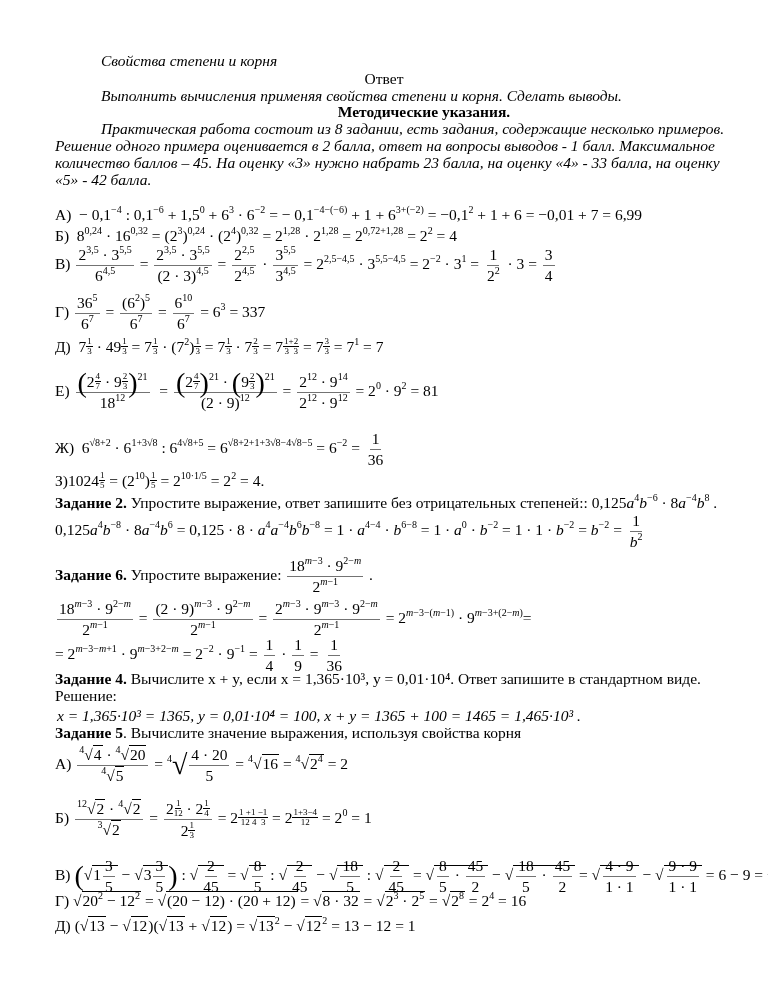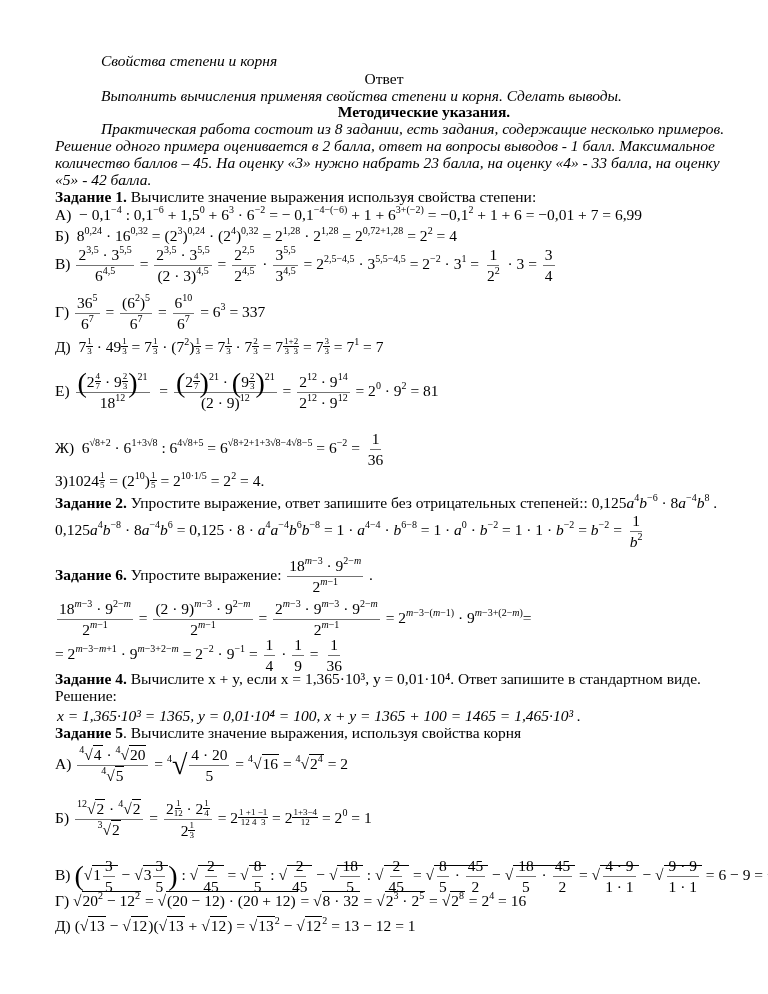--- a/index.html
+++ b/index.html
@@ -27,23 +27,20 @@
 
   <div class="ln i" style="top:52px;left:101px;">Свойства степени и корня</div>
   <div class="ln c" style="top:70px;">Ответ</div>
   <div class="ln i" style="top:87px;left:101px;">Выполнить вычисления применяя свойства степени и корня. Сделать выводы.</div>
   <div class="ln c b" style="top:103px;left:40px;">Методические указания.</div>
   <div class="ln i" style="top:120px;left:101px;">Практическая работа состоит из 8 задании, есть задания, содержащие несколько примеров.</div>
   <div class="ln i" style="top:137px;left:55px;">Решение одного примера оценивается в 2 балла, ответ на вопросы выводов  - 1 балл. Максимальное</div>
   <div class="ln i" style="top:154px;left:55px;">количество баллов – 45. На оценку «3» нужно набрать 23 балла, на оценку «4» - 33 балла, на оценку</div>
   <div class="ln i" style="top:171px;left:55px;">«5» - 42 балла.</div>
 
-  <div class="ln" style="top:188px;left:55px;">
-    <span class="b">Задание 1.</span><span> Вычислите значение выражения используя свойства степени:</span>
-  </div>
 
   <div class="ln math" style="top:206px;left:55px;">
     <span>А)</span>
     &nbsp;−&nbsp;0,1<sup>−4</sup> : 0,1<sup>−6</sup> + 1,5<sup>0</sup> + 6<sup>3</sup> · 6<sup>−2</sup> = − 0,1<sup>−4−(−6)</sup> + 1 + 6<sup>3+(−2)</sup> = −0,1<sup>2</sup> + 1 + 6 = −0,01 + 7 = <span>6,99</span>
   </div>
 
   <div class="ln math" style="top:227px;left:55px;">
     <span>Б)</span>
     &nbsp;8<sup>0,24</sup> · 16<sup>0,32</sup> = (2<sup>3</sup>)<sup>0,24</sup> · (2<sup>4</sup>)<sup>0,32</sup> = 2<sup>1,28</sup> · 2<sup>1,28</sup> = 2<sup>0,72+1,28</sup> = 2<sup>2</sup> = <span>4</span>
   </div>

